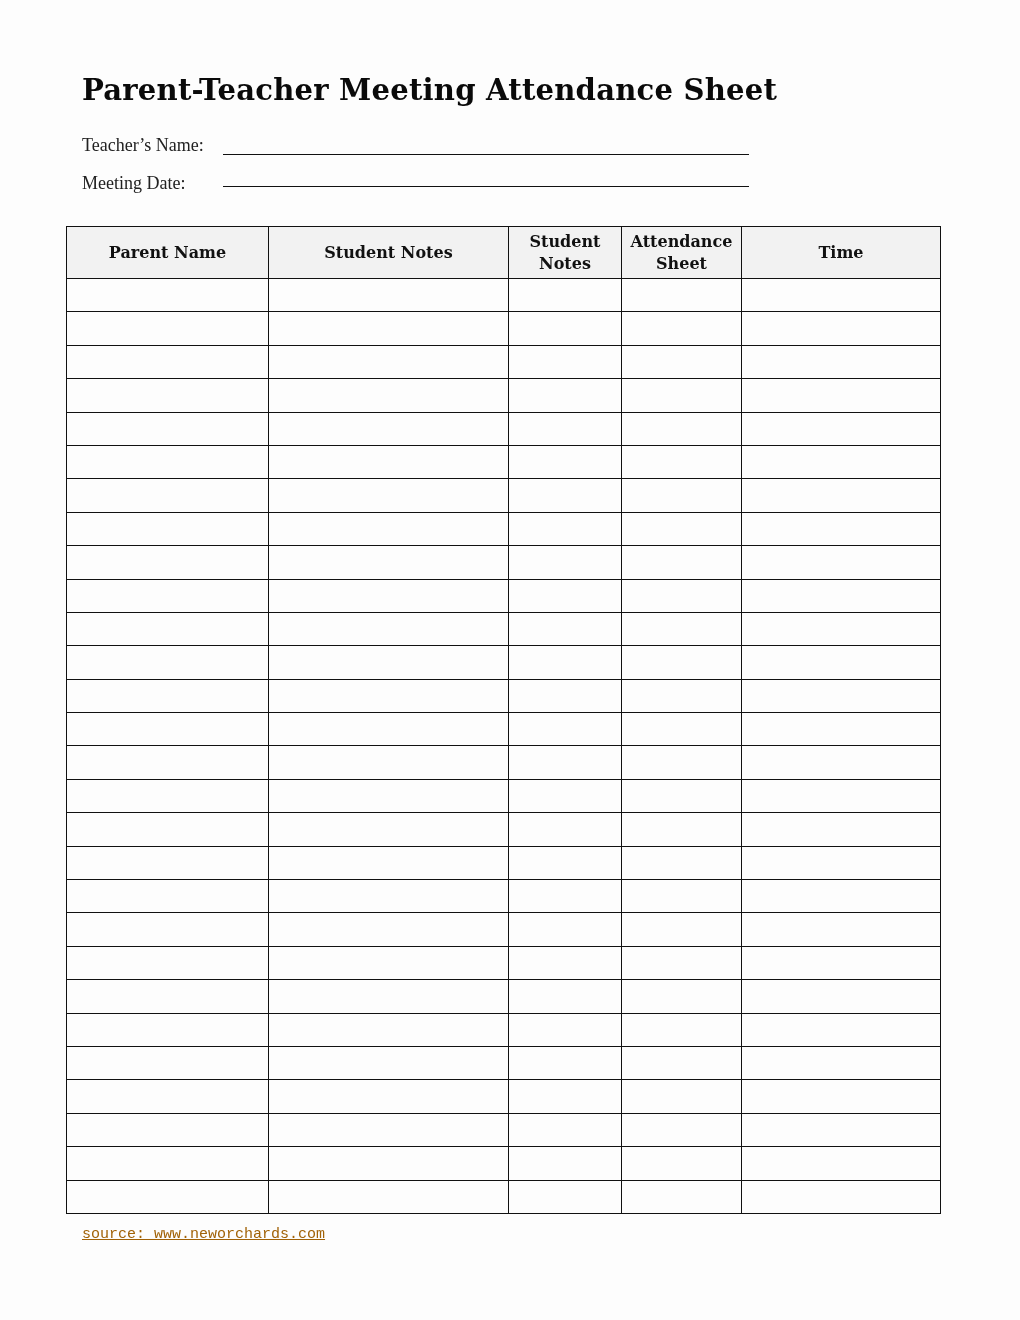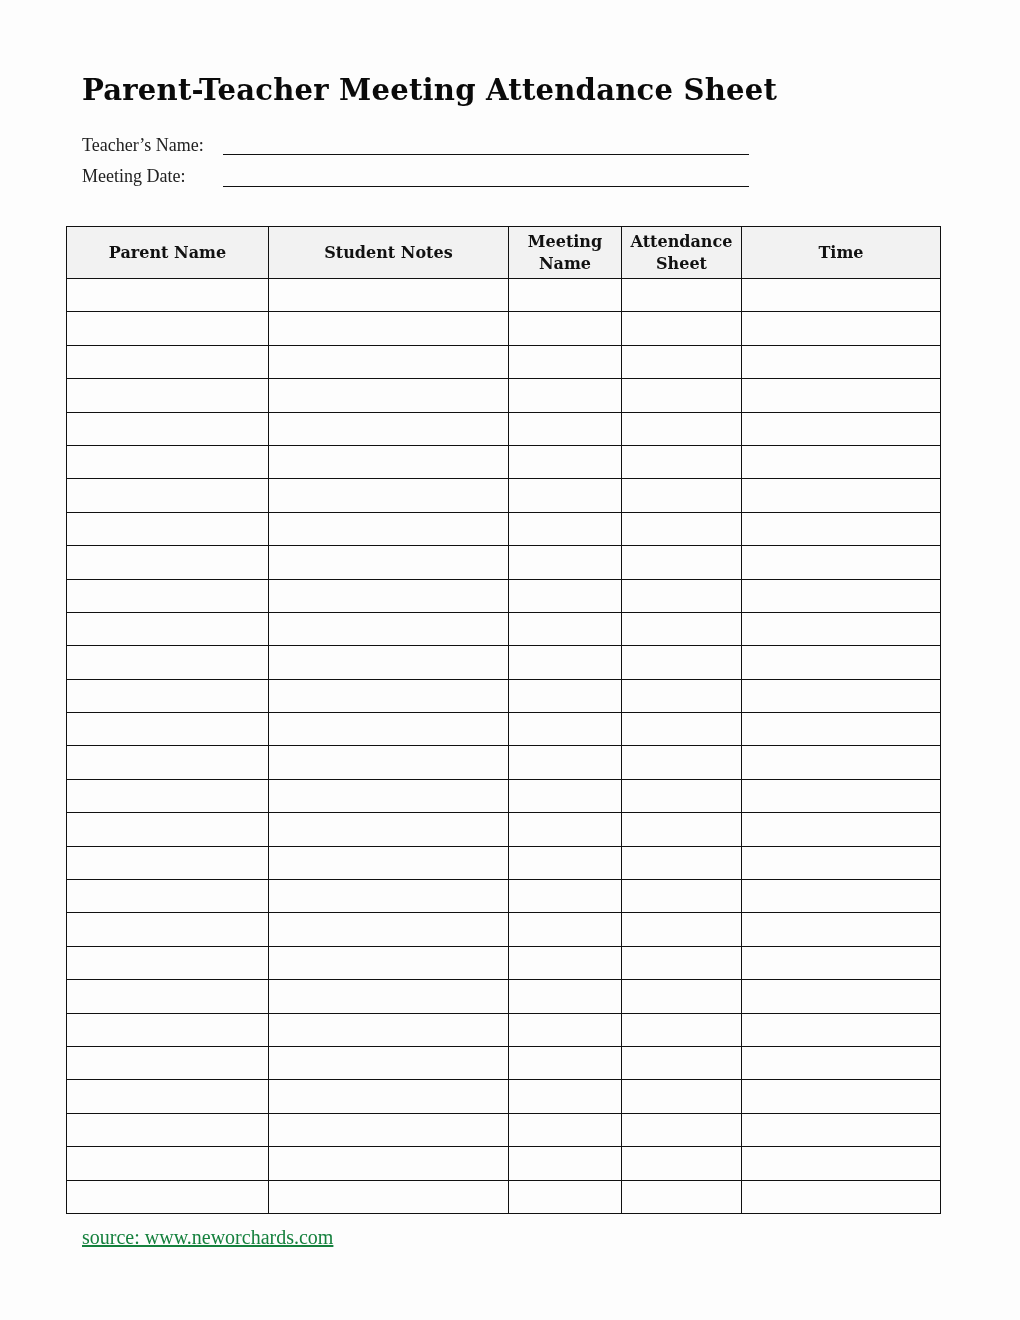--- a/index.html
+++ b/index.html
@@ -4,46 +4,46 @@
 <style>
   html, body { margin:0; padding:0; background:#fdfdfd; }
   body { width:1020px; height:1320px; position:relative; font-family:"DejaVu Serif", serif; color:#111; }
   .title { position:absolute; left:82px; top:72px; font-family:"DejaVu Serif", serif; font-weight:bold; font-size:30px; letter-spacing:0.2px; color:#0a0a0a; white-space:nowrap; transform:scaleX(0.97); transform-origin:left; }
   .field-label { position:absolute; left:82px; font-family:"Liberation Serif", serif; font-size:18px; color:#222;text-align:right; }
   .field-line { position:absolute; left:223px; width:526px; border-bottom:1.3px solid #111; height:0; }
   table.sheet { position:absolute; left:66px; top:226px; width:874px; border-collapse:collapse; table-layout:fixed; }
   table.sheet th, table.sheet td { border:1.2px solid #111; padding:0; }
   table.sheet th { background:#f2f2f2; height:51px; font-family:"DejaVu Serif", serif; font-weight:bold; font-size:16px; line-height:22px; text-align:center; color:#111; }
   table.sheet td { height:32.4px; background:#fdfdfd; }
-  .source { position:absolute; left:82px; top:1226px; font-family:Liberation Serif, serif; font-size:20px; color:#15803d; text-decoration:underline; }
+  .source { position:absolute; left:82px; top:1226px; font-family:Liberation Mono, monospace; font-size:15px; color:#a16207; text-decoration:underline; }
 </style>
 </head>
 <body>
 
 <div class="title">Parent-Teacher Meeting Attendance Sheet</div>
 
 <div class="field-label" style="top:135px;">Teacher’s Name:</div>
 <div class="field-line" style="top:154px;"></div>
 
-<div class="field-label" style="top:166px;">Meeting Date:</div>
+<div class="field-label" style="top:173px;">Meeting Date:</div>
 <div class="field-line" style="top:186px;"></div>
 
 <table class="sheet">
   <colgroup>
     <col style="width:202px">
     <col style="width:240px">
     <col style="width:113px">
     <col style="width:120px">
     <col style="width:199px">
   </colgroup>
   <thead>
     <tr>
       <th><span>Parent Name</span></th>
       <th><span>Student Notes</span></th>
-      <th><span>Meeting</span><br><span>Name</span></th>
+      <th><span>Student</span><br><span>Notes</span></th>
       <th><span>Attendance</span><br><span>Sheet</span></th>
       <th><span>Time</span></th>
     </tr>
   </thead>
   <tbody id="sheet-body">
       <tr>
         <td></td>
         <td></td>
         <td></td>
         <td></td>

